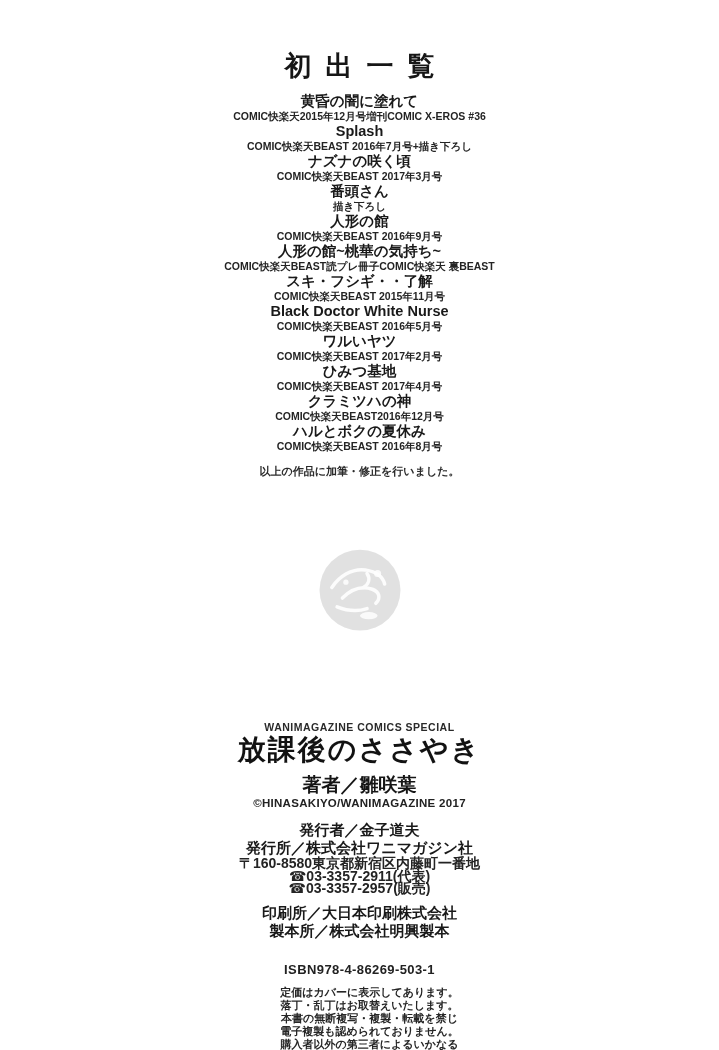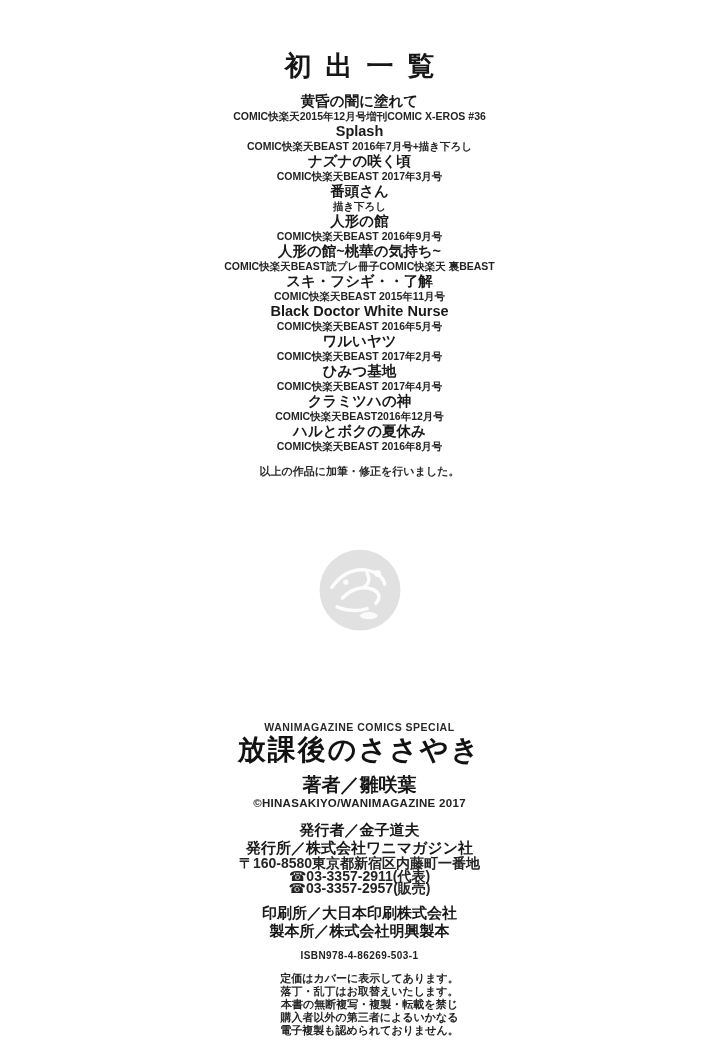--- a/index.html
+++ b/index.html
@@ -81,22 +81,22 @@
     line-height: 18px;
     color: #191919;
   }
   .pub-line-sm {
     font-size: 14px;
     line-height: 12.5px;
     color: #242424;
   }
   .print-block { margin-top: 9px; }
   .isbn {
-    margin-top: 9px;
-    font-size: 10px;
+    margin-top: 23px;
+    font-size: 13px;
     line-height: 14px;
     letter-spacing: 0.4px;
     color: #222;
   }
   .notice {
     margin-top: 9px;
     padding-left: 20px;
   }
   .notice-line {
     font-size: 11px;
@@ -201,18 +201,18 @@
       <div class="pub-line-lg">印刷所／大日本印刷株式会社</div>
       <div class="pub-line-lg">製本所／株式会社明興製本</div>
     </div>
 
     <div class="isbn">ISBN978-4-86269-503-1</div>
 
     <div class="notice">
       <div class="notice-line">定価はカバーに表示してあります。</div>
       <div class="notice-line">落丁・乱丁はお取替えいたします。</div>
       <div class="notice-line">本書の無断複写・複製・転載を禁じ</div>
+      <div class="notice-line">電子複製も認められておりません。</div>
       <div class="notice-line">購入者以外の第三者によるいかなる</div>
-      <div class="notice-line">電子複製も認められておりません。</div>
     </div>
   </div>
 
 </div>
 
 </body></html>

